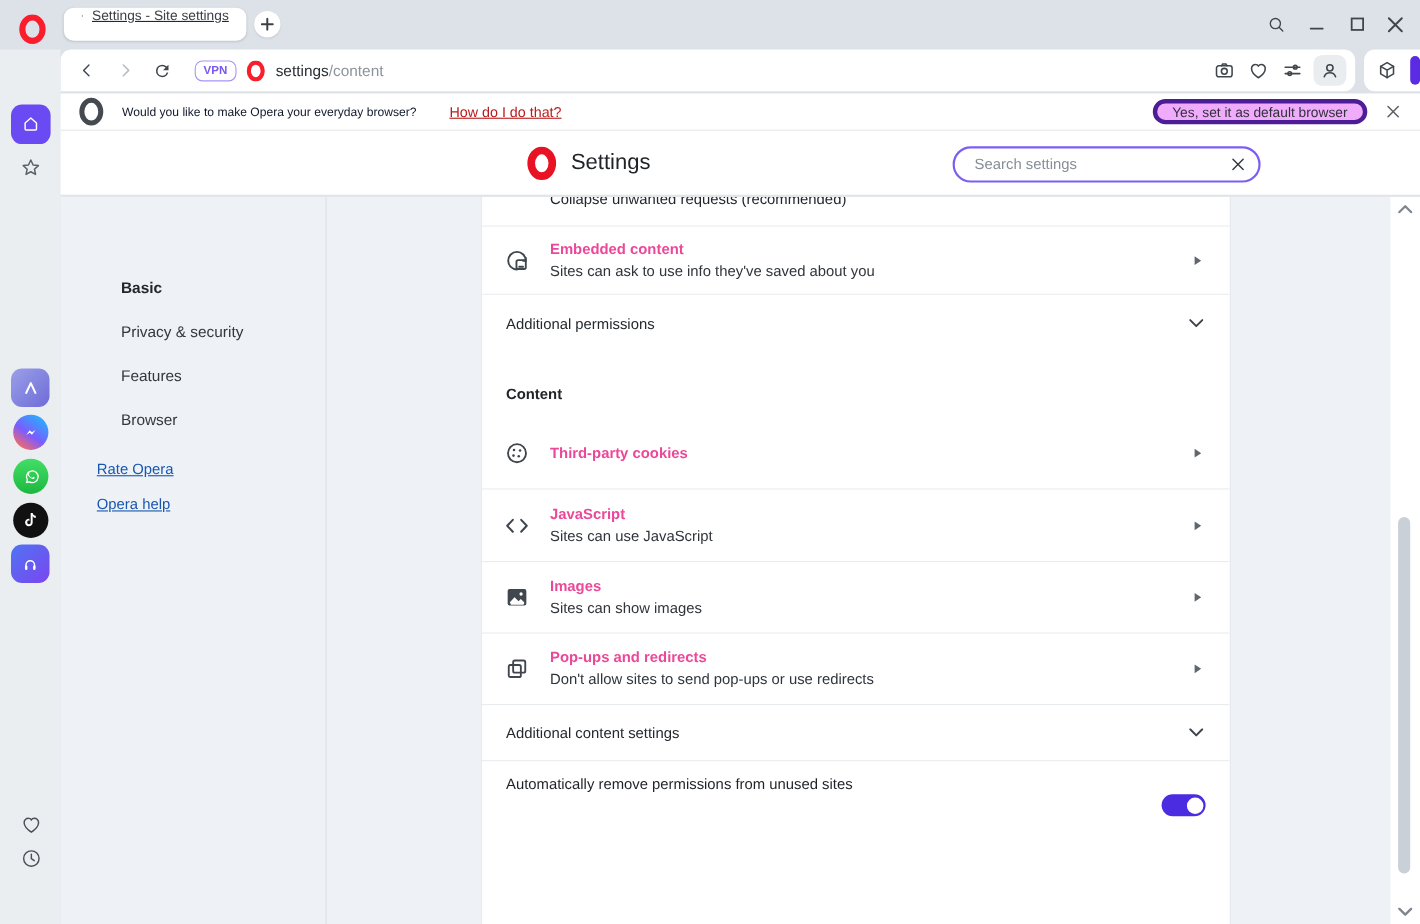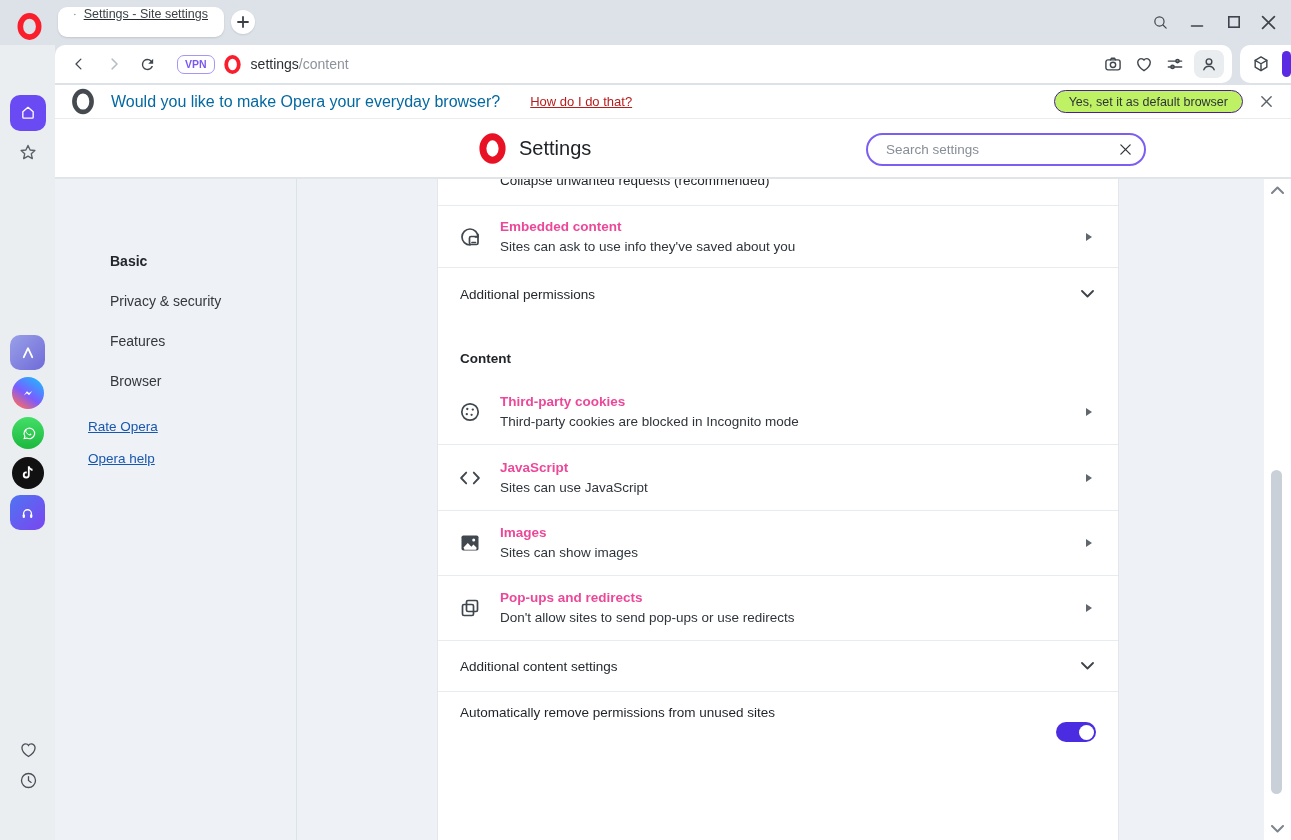--- a/index.html
+++ b/index.html
@@ -41,23 +41,23 @@
                border-radius:7px; padding:2px 7px 3px; cursor:pointer;text-align:right; }
   .url { margin-left:10px; font-size:14px; }
   .url .host { color:#2b2f33; }
   .url .path { color:#8d939b; }
   .person-box { width:30px; height:28px; background:#e9edf0; border-radius:8px; display:flex; align-items:center; justify-content:center; cursor:pointer; }
   .purple-bar { width:9px; height:26px; border-radius:4.5px; background:#5a2be2; cursor:pointer; }
 
   
   .banner { position:absolute; left:55px; top:85px; width:1236px; height:33px; background:#fff;
             display:flex; align-items:center; }
-  .banner-msg { font-size:16px; color:#0369a1; margin-left:16px; }
+  .banner-msg { font-size:11px; color:#0f172a; margin-left:16px; }
   .banner-link { font-size:13px; color:#b91c1c; text-decoration:underline; margin-left:30px; cursor:pointer; }
-  .banner-btn { margin-left:auto; height:23px; padding:0 14px; background:#bef264; border:1px solid #4c1d95;
+  .banner-btn { margin-left:auto; height:23px; padding:0 14px; background:#f0abfc; border:4px solid #4c1d95;
                 border-radius:12px; font-size:12.5px; color:#2f3338; font-family:inherit; cursor:pointer; }
   .banner-x { width:26px; height:26px; margin:0 12px 0 10px; display:flex; align-items:center; justify-content:center; cursor:pointer; }
 
   
   .s-header { position:absolute; left:55px; top:118px; width:1236px; height:61px; background:#fff;
               border-top:1px solid #ececec; border-bottom:2px solid #e2e5e8; z-index:5; }
   .s-title-wrap { position:absolute; left:424px; top:14px; display:flex; align-items:center; gap:13px; }
   .s-title { font-size:20px; color:#202327; }
   .search-pill { position:absolute; left:811px; top:14px; width:280px; height:33px; border:2px solid #7d5ef2;
                  border-radius:17px; background:#fff; display:flex; align-items:center; padding:0 12px 0 18px; }
@@ -342,21 +342,20 @@
           <svg width="24" height="24" viewBox="0 0 24 24">
             <circle cx="12" cy="12" r="8.2" class="st"></circle>
             <circle cx="9.3" cy="9" r="1.15" fill="#3f464d"></circle>
             <circle cx="14.8" cy="9.6" r="1.15" fill="#3f464d"></circle>
             <circle cx="8.8" cy="14.2" r="1.15" fill="#3f464d"></circle>
             <circle cx="13.6" cy="14.8" r="1.15" fill="#3f464d"></circle>
           </svg>
         </div>
         <div class="row-text">
           <div class="t">Third-party cookies</div>
-          <div class="s">Third-party cookies are blocked in Incognito mode</div>
         </div>
         <div class="arrow-r"></div>
       </div>
 
       <div class="row lineb" style="top:332px; height:65px;">
         <div class="row-icon">
           <svg width="24" height="24" viewBox="0 0 24 24">
             <rect x="3.5" y="4.5" width="17" height="15" rx="1.8" fill="#41474e"></rect>
             <path d="M5.5 16.5l4.3-4.6 3.6 3.8 2-2.1 3.1 2.9v1.2a1 1 0 0 1-1 1h-11z" fill="#fff"></path>
             <circle cx="15.7" cy="9" r="1.5" fill="#fff"></circle>

